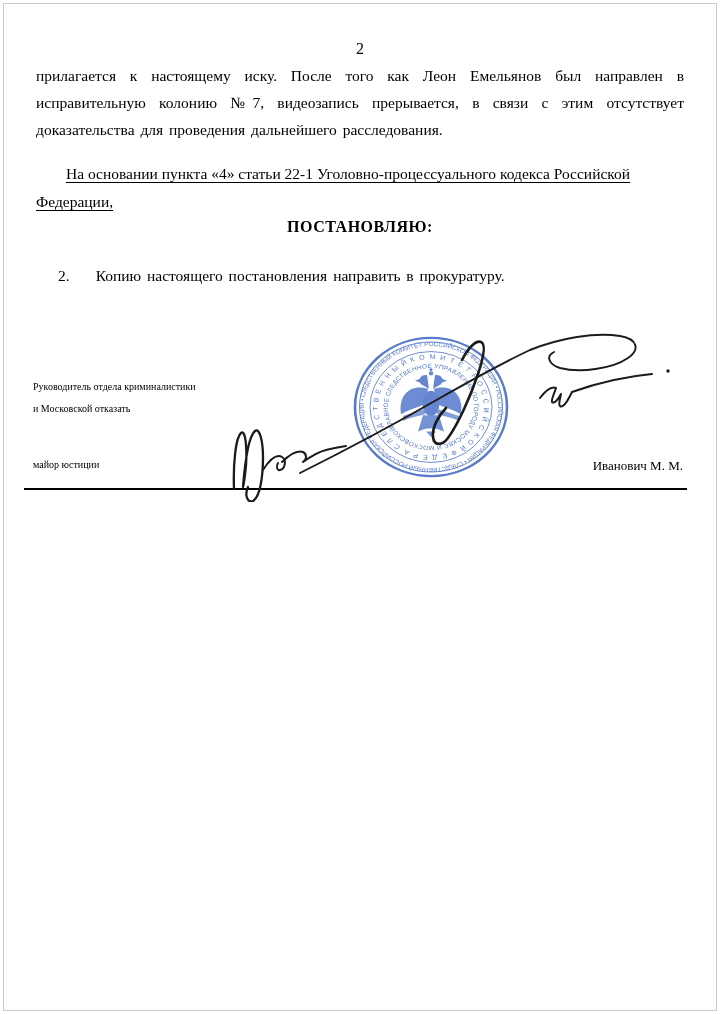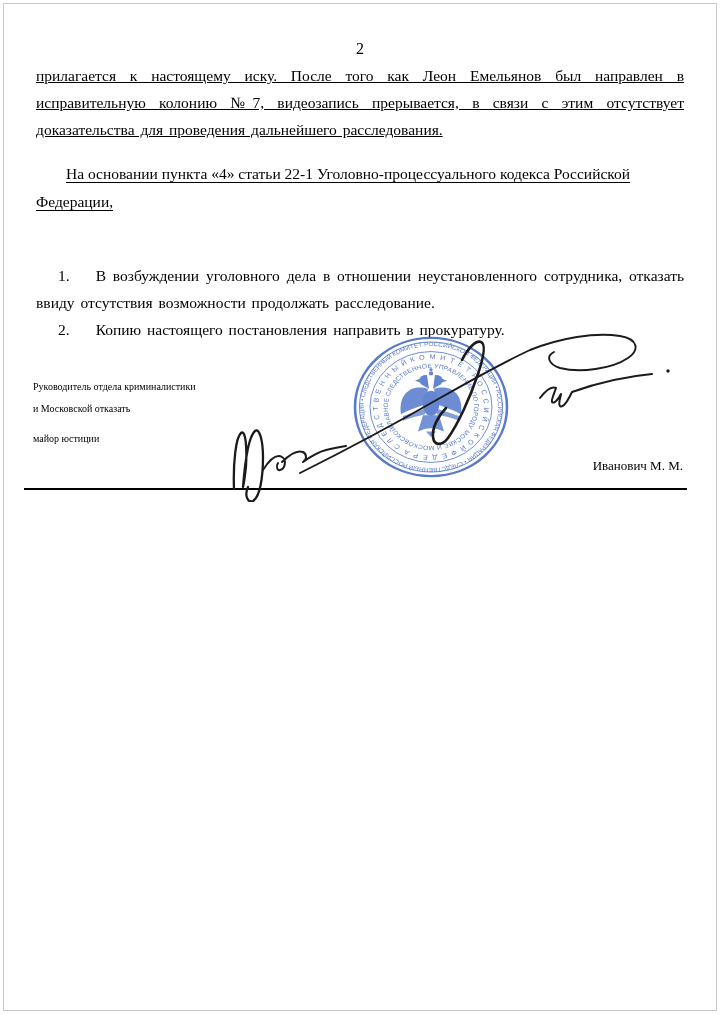--- a/index.html
+++ b/index.html
@@ -1,53 +1,53 @@
 <!DOCTYPE html>
 <html><head>
 <meta charset="utf-8">
 <style>
   html,body{margin:0;padding:0;background:#ffffff;}
   .viewport{position:relative;width:720px;height:1014px;background:#ffffff;overflow:hidden;
             font-family:"Liberation Serif","DejaVu Serif",serif;color:#000;}
   .page-border{position:absolute;inset:3px;border:1px solid #c9c9c9;pointer-events:none;}
   .page-number{position:absolute;top:40px;left:0;right:0;text-align:center;font-size:16px;}
   .para{position:absolute;left:36px;right:36px;font-size:15.5px;line-height:27px;
-        text-align:justify;word-spacing:2px;text-decoration:underline;}
+        text-align:justify;word-spacing:2px;}
   .para-1{top:62px;}
   .legal-basis{position:absolute;left:36px;right:34px;top:160px;font-size:15.5px;line-height:28px;
                text-indent:30px;}
   .legal-basis .u{text-decoration:underline;text-underline-offset:3px;}
   .heading{position:absolute;top:218px;left:0;right:0;text-align:center;font-weight:bold;
            font-size:16px;letter-spacing:.5px;}
   .list{position:absolute;left:36px;right:36px;top:262px;font-size:15.5px;line-height:27px;}
   .list-item{text-align:justify;word-spacing:2px;}
   .ind{display:inline-block;width:22px;}
   .tab{display:inline-block;width:26px;}
   .sig-block{position:absolute;left:33px;top:376px;font-size:10px;line-height:22px;}
-  .sig-rank{margin-top:8px;}
+  .sig-rank{margin-top:34px;}
   .sig-name{position:absolute;top:458px;right:37px;font-size:13px;}
   .rule{position:absolute;top:488px;left:24px;width:663px;height:2px;background:#000;}
   .stamp-layer{position:absolute;left:200px;top:326px;width:480px;height:176px;}
   .stamp-ring-text{font-family:"Liberation Sans","DejaVu Sans",sans-serif;fill:#4a6fc6;}
 </style>
 </head>
 <body>
 
 <div class="viewport">
   <div class="page-border"></div>
 
   <div class="page-number">2</div>
 
   <div class="para para-1">прилагается к настоящему иску. После того  как Леон Емельянов был направлен в исправительную колонию №7, видеозапись прерывается, в связи с этим отсутствует доказательства для проведения дальнейшего расследования.</div>
 
   <div class="legal-basis"><span class="u">На основании пункта «4» статьи 22-1 Уголовно-процессуального кодекса Российской Федерации,</span></div>
 
+  <div class="heading">ПОСТАНОВЛЯЮ:</div>
 
   <div class="list">
-    <div class="list-item"><span class="ind"></span><span class="num">1.</span><span class="tab"></span><span>В возбуждении уголовного дела в отношении неустановленного сотрудника, отказать ввиду отсутствия возможности продолжать расследование.</span></div>
     <div class="list-item"><span class="ind"></span><span class="num">2.</span><span class="tab"></span><span>Копию настоящего постановления направить в прокуратуру.</span></div>
   </div>
 
   <div class="sig-block">
     <div>Руководитель отдела криминалистики</div>
     <div>и Московской отказать</div>
     <div class="sig-rank">майор юстиции</div>
   </div>
 
   <div class="sig-name">Иванович М. М.</div>

